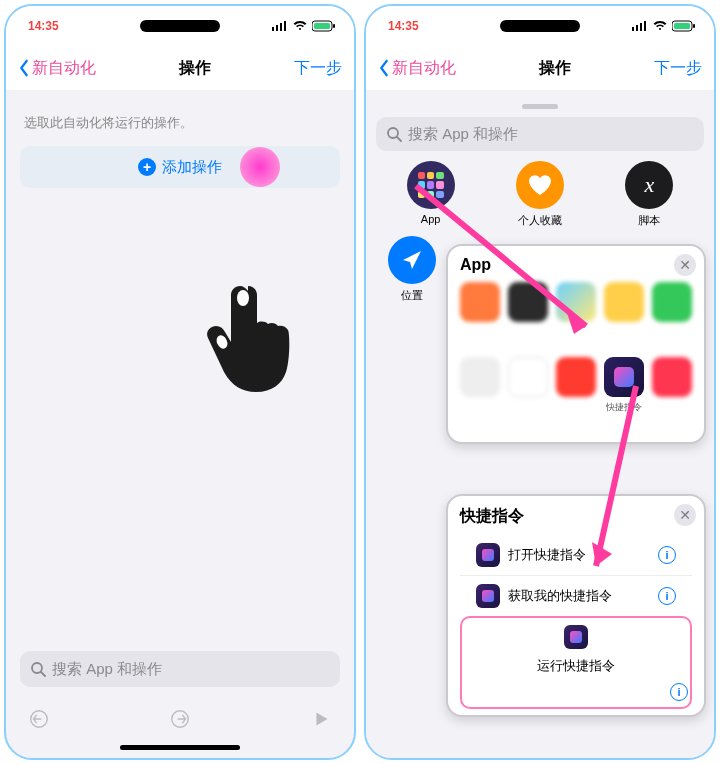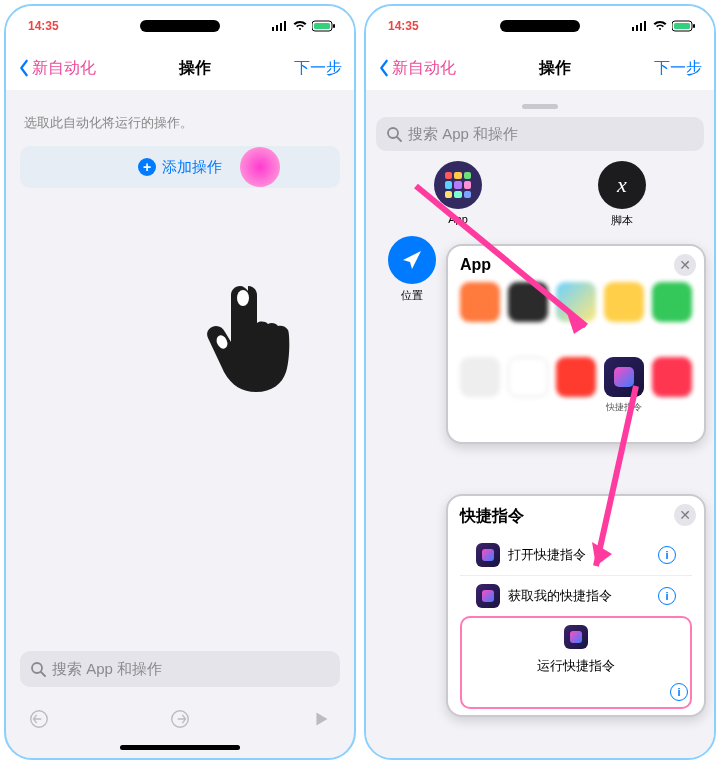--- a/index.html
+++ b/index.html
@@ -188,20 +188,28 @@
               <span style="background:#b37bff"></span>
               <span style="background:#ff8fd8"></span>
               <span style="background:#ffe06b"></span>
               <span style="background:#7bffce"></span>
               <span style="background:#7ba3ff"></span>
             </div>
         </div>
         <span>App</span>
       </div>
       <div class="cat">
+        <div class="ico fav">
+            <svg width="26" height="24" viewBox="0 0 26 24">
+              <path d="M13 22s-11-7-11-14a6 6 0 0111-3 6 6 0 0111 3c0 7-11 14-11 14z" fill="#fff"></path>
+            </svg>
+          </div>
+        <span>个人收藏</span>
+      </div>
+      <div class="cat">
         <div class="ico script">x</div>
         <span>脚本</span>
       </div>
     </div>
     <div class="cat-row" style="justify-content:flex-start; padding-left:6px; margin-top:8px;">
       <div class="cat">
         <div class="ico loc">
             <svg width="24" height="24" viewBox="0 0 24 24">
               <path d="M3 12l18-9-9 18-2-7z" fill="#fff"></path>
             </svg>

